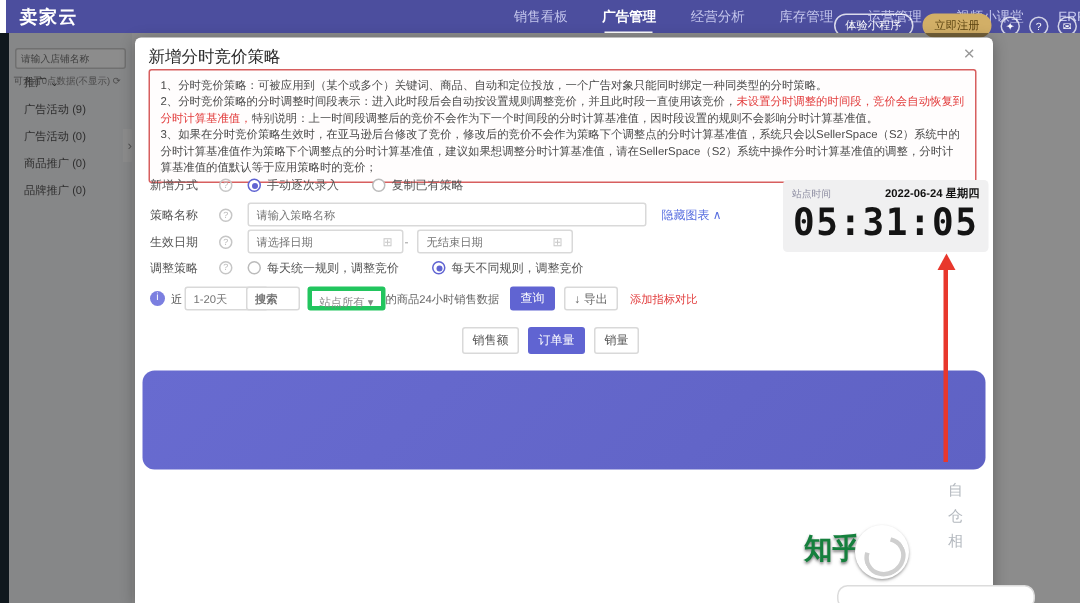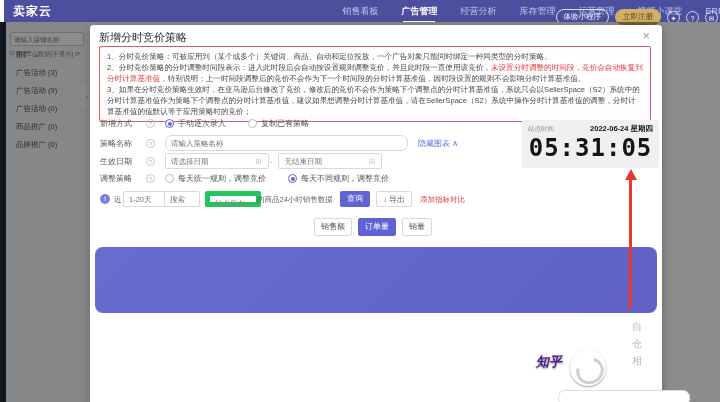--- a/index.html
+++ b/index.html
@@ -62,41 +62,41 @@
   .clock-top{display:flex;justify-content:space-between;align-items:baseline;}
   .clock-label{font-size:6.5px;color:#8b8ba0;}
   .clock-date{font-size:7.5px;color:#111;font-weight:bold;}
   .clock-time{font-family:"DejaVu Sans Mono","Liberation Mono",monospace;font-weight:bold;font-size:24px;
               color:#141414;text-align:center;letter-spacing:1px;margin-top:0;transform:scaleY(1.05);}
   
   .filter{position:absolute;left:0px;top:166px;width:572px;height:18px;font-size:7.5px;color:#666;}
   .fitem{position:absolute;top:0;}
   .info-ico{width:10px;height:10px;border-radius:50%;background:#7b7fe0;color:#fff;font-size:7px;
             line-height:10px;text-align:center;}
-  .selbox{border:5px solid #22c55e;border-radius:2px;height:16px;line-height:16px;padding:0 5px;
+  .selbox{border:3px solid #22c55e;border-radius:2px;height:16px;line-height:16px;padding:0 5px;
           color:#888;background:#fff;box-sizing:border-box;cursor:pointer;white-space:nowrap;}
   .btn{height:16px;line-height:16px;border-radius:2px;font-size:8px;text-align:center;cursor:pointer;box-sizing:border-box;}
   .btn.primary{background:#6064d2;color:#fff;}
   .btn.plain{background:#fff;border:1px solid #d9d9d9;color:#666;}
   .red-link{color:#e23c3c;cursor:pointer;white-space:nowrap;}
   
-  .tabs{position:absolute;left:218px;top:193px;display:flex;gap:6px;margin-left:6px;}
+  .tabs{position:absolute;left:218px;top:193px;display:flex;gap:6px;}
   .tab{height:16px;line-height:16px;padding:0 6px;font-size:8px;border:1px solid #d9d9d9;border-radius:2px;
        color:#555;background:#fff;cursor:pointer;white-space:nowrap;}
   .tab.active{background:#6064d2;border-color:#6064d2;color:#fff;}
   
   .banner{position:absolute;left:5px;top:222px;width:562px;height:66px;border-radius:8px;
           background:linear-gradient(135deg,#686bd0,#5f62c4);}
   
   .arrow-line{position:absolute;left:629px;top:179px;width:2.5px;height:129px;background:#e8372c;z-index:40;}
   .arrow-head{position:absolute;left:624.5px;top:169px;width:0;height:0;z-index:40;
               border-left:6px solid transparent;border-right:6px solid transparent;border-bottom:11px solid #e8372c;}
   
-  .wm-text{position:absolute;color:#4c1d95;font-size:13px;font-weight:bold;z-index:50;
-           text-shadow:0 1px 2px rgba(110,110,110,.9);white-space:nowrap;font-style:italic;}
+  .wm-text{position:absolute;color:#15803d;font-size:19px;font-weight:bold;z-index:50;
+           text-shadow:0 1px 2px rgba(110,110,110,.9);white-space:nowrap;}
   .wm-avatar{position:absolute;left:570px;top:350px;width:36px;height:36px;border-radius:50%;background:#fff;
              z-index:50;box-shadow:0 1px 2px rgba(120,120,120,.7);overflow:hidden;}
   .wm-avatar::after{content:'';position:absolute;left:6px;top:8px;width:22px;height:20px;border-radius:50%;
              border:3px solid #cfcfcf;border-top-color:transparent;transform:rotate(-30deg);}
   .wm-vertical{position:absolute;left:632px;top:320px;z-index:50;display:flex;flex-direction:column;gap:3px;}
   .wm-vchar{font-size:10px;color:#b4b9bf;text-align:center;}
   .bottom-box{position:absolute;left:558px;top:390px;width:132px;height:16px;border:1px solid #dcdcdc;
               background:#fff;border-radius:7px;z-index:45;box-sizing:border-box;}
 </style>
 </head>
@@ -123,21 +123,20 @@
       <div class="nav-ico">✉</div>
     </div>
   </div>
 
   <div class="rail"></div>
   <div class="sidebar">
     <input class="shop-input" placeholder="请输入店铺名称" style="">
     <div class="side-hint">可查看0点数据(不显示) ⟳</div>
     <div class="side-list" id="side-list">
         <div class="side-item">推广 ⌄</div>
-        <div class="side-item">广告活动 (3)</div>
         <div class="side-item">广告活动 (9)</div>
         <div class="side-item">广告活动 (0)</div>
         <div class="side-item">商品推广 (0)</div>
         <div class="side-item">品牌推广 (0)</div>
       </div>
   </div>
   <div class="side-handle">›</div>
   <div class="bg-pill"></div>
 
   <div class="mask"></div>
@@ -157,21 +156,21 @@
       <span class="q">?</span>
       <span class="radio sel"></span>
       <span class="opt">手动逐次录入</span>
       <span class="radio"></span>
       <span class="opt">复制已有策略</span>
     </div>
 
     <div class="frow" style="top:110px;">
       <span class="flabel">策略名称</span>
       <span class="q">?</span>
-      <input class="tinput" style="width: 243px; border-radius: 7px;" placeholder="请输入策略名称">
+      <input class="tinput" style="width: 266px;" placeholder="请输入策略名称">
       <span class="hide-chart">隐藏图表 ∧</span>
     </div>
 
     <div class="frow" style="top:128px;">
       <span class="flabel">生效日期</span>
       <span class="q">?</span>
       <input class="tinput" style="width: 104px;" placeholder="请选择日期">
       <span class="cal">⊞</span>
       <span style="margin-right:6px;color:#999;">-</span>
       <input class="tinput" style="width: 104px;" placeholder="无结束日期">
@@ -192,21 +191,21 @@
         <span class="clock-label">站点时间</span>
         <span class="clock-date">2022-06-24 星期四</span>
       </div>
       <div class="clock-time">05:31:05</div>
     </div>
 
     <div class="filter">
       <div class="fitem info-ico" style="left:10px;top:3px;">i</div>
       <div class="fitem" style="left:24px;top:4px;color:#555;">近</div>
       <input class="fitem tinput" style="left: 33px; width: 56px;" placeholder="1-20天">
-      <input class="fitem tinput" style="left: 74px; width: 36px;" placeholder="搜索">
+      <input class="fitem tinput" style="left: 74px; width: 36px; font-weight: bold;" placeholder="搜索">
       <div class="fitem selbox" style="left:115px;">站点所有 ▾</div>
       <div class="fitem" style="left:167px;top:4px;">的商品24小时销售数据</div>
       <div class="fitem btn primary" style="left:250px;width:30px;">查询</div>
       <div class="fitem btn plain" style="left:286px;width:36px;">↓ 导出</div>
       <div class="fitem red-link" style="left:330px;top:4px;">添加指标对比</div>
     </div>
 
     <div class="tabs" id="metric-tabs">
         <div class="tab">销售额</div>
         <div class="tab active">订单量</div>

